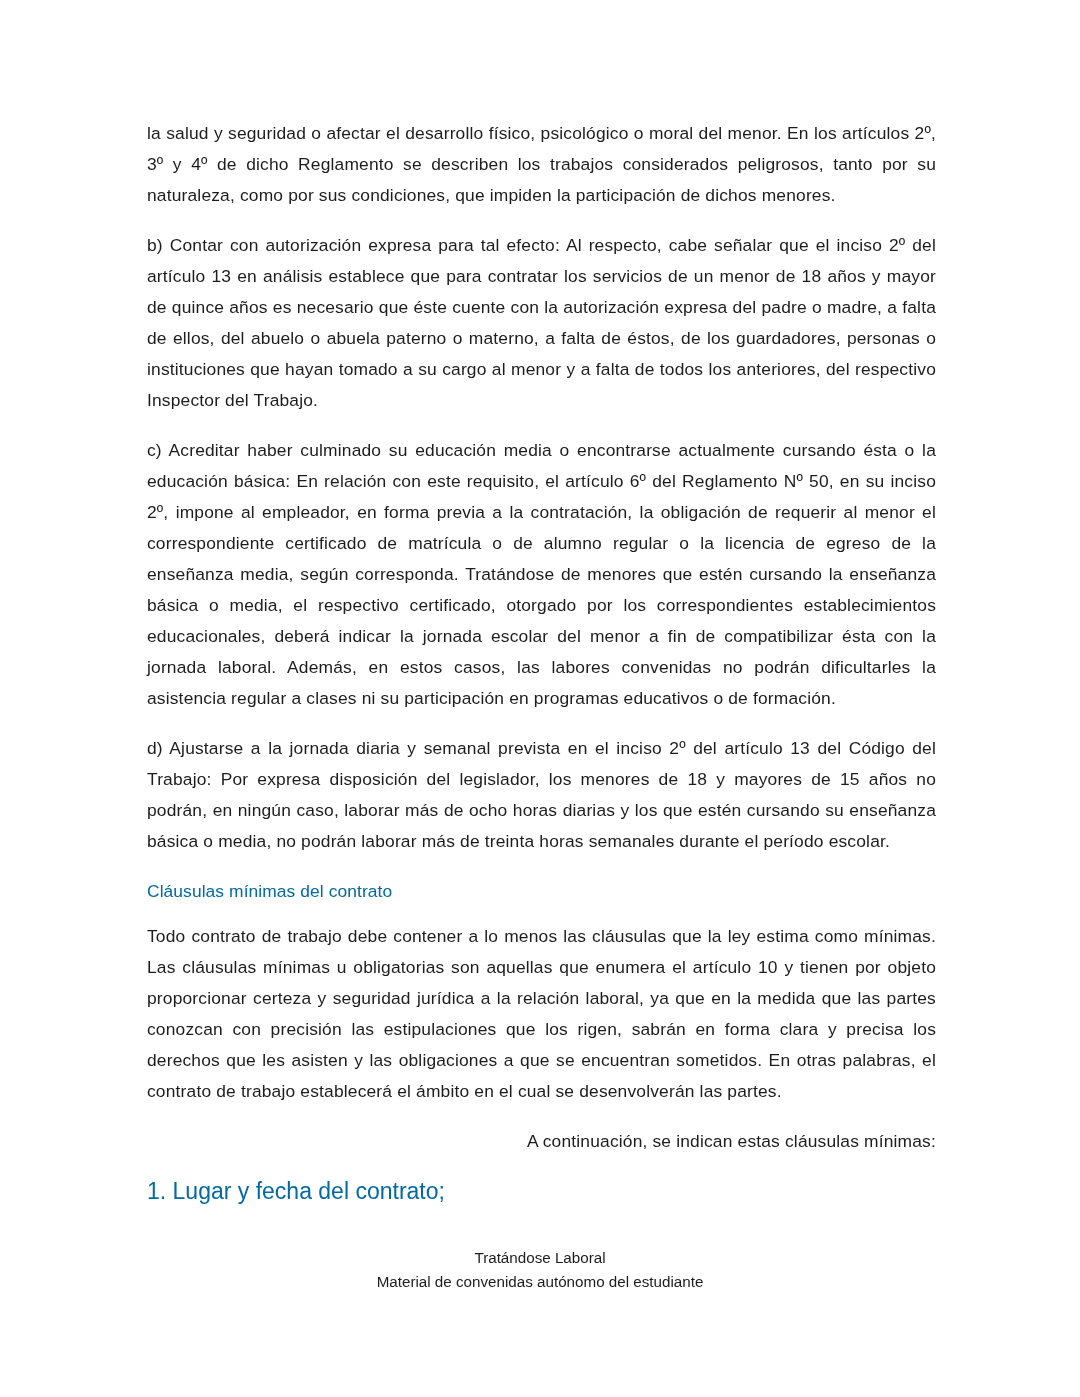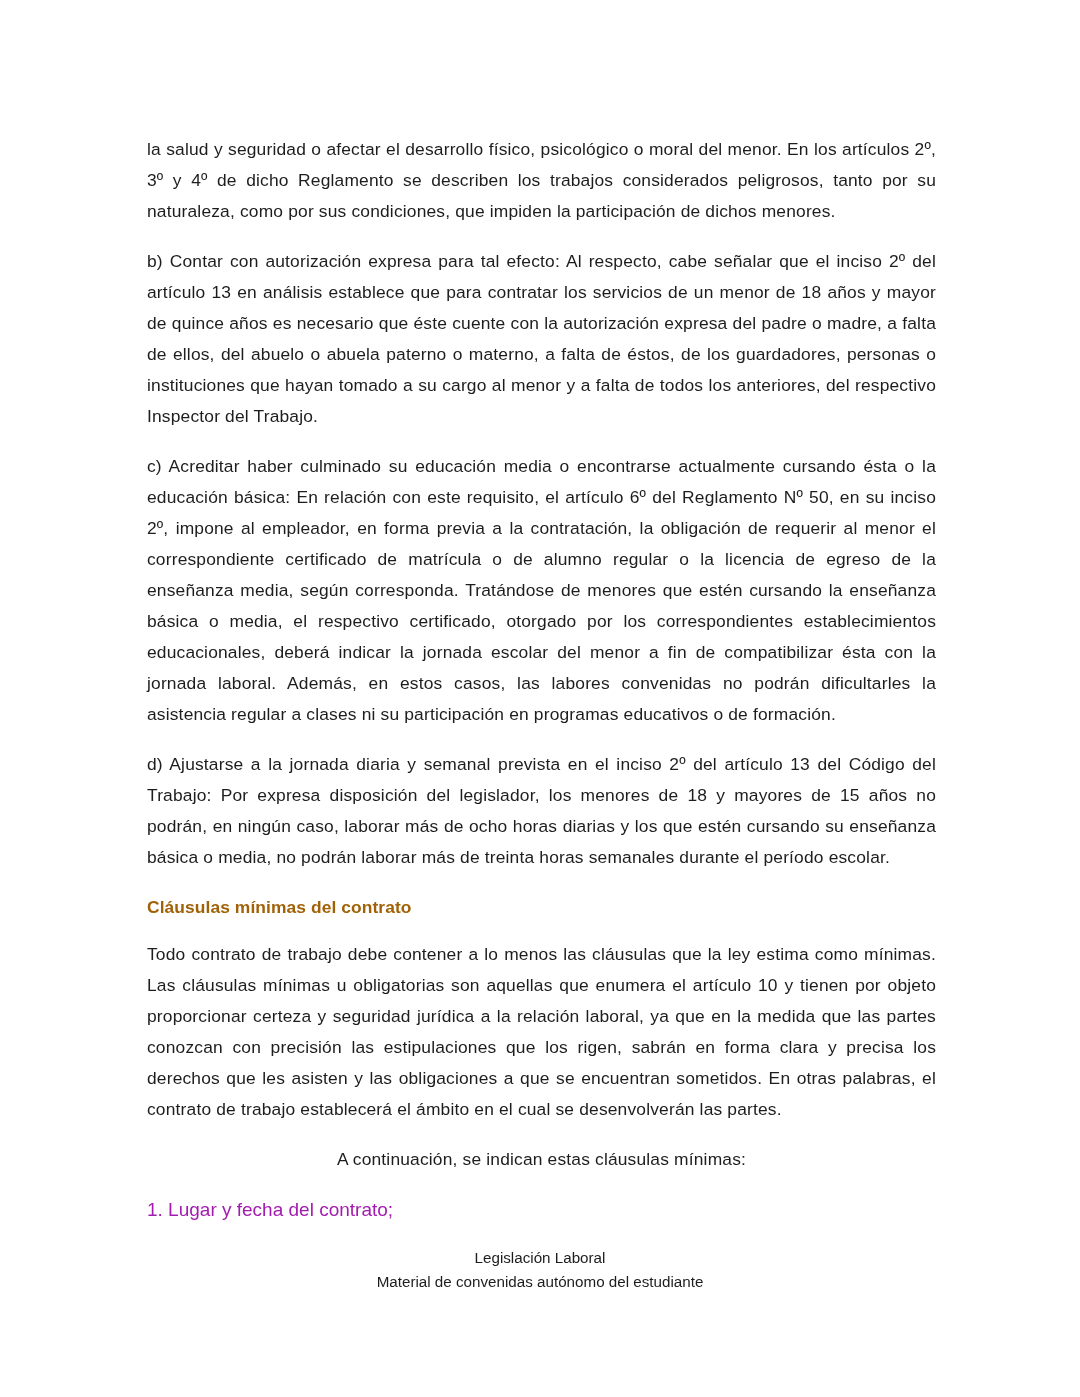--- a/index.html
+++ b/index.html
@@ -27,46 +27,46 @@
     position: absolute;
     left: 147px;
     top: 118px;
     width: 789px;
   }
   .para {
     font-size: 17.4px;
     line-height: 31px;
     text-align: justify;
     text-justify: inter-word;
-    margin: 16px 0 19px 0;
+    margin: 0 0 19px 0;
     color: #1d1d1d;
     letter-spacing: 0.01em;
     hyphens: none;
   }
   .para:last-child {
     margin-bottom: 0;
   }
   .para.tight {
-    text-align: center;
+    text-align: right;
   }
   .heading {
     font-size: 17.4px;
     line-height: 31px;
-    font-weight: bold;
+    font-weight: normal;
     margin: 0 0 14px 0;
-    color: #a16207;
+    color: #0369a1;
     text-align: left;
     letter-spacing: 0.005em;
   }
   .list-item {
-    font-size: 19px;
+    font-size: 23px;
     line-height: 31px;
     text-align: justify;
     margin: 0 17px 19px 0;
-    color: #a21caf;
+    color: #0369a1;
   }
   .footer {
     position: absolute;
     left: 0;
     right: 0;
     top: 1246px;
     text-align: center;
     font-size: 15.2px;
     line-height: 23.5px;
     color: #1d1d1d;
@@ -96,17 +96,17 @@
     <p class="para">Todo contrato de trabajo debe contener a lo menos las cláusulas que la ley estima como mínimas. Las cláusulas mínimas u obligatorias son aquellas que enumera el artículo 10 y tienen por objeto proporcionar certeza y seguridad jurídica a la relación laboral, ya que en la medida que las partes conozcan con precisión las estipulaciones que los rigen, sabrán en forma clara y precisa los derechos que les asisten y las obligaciones a que se encuentran sometidos. En otras palabras, el contrato de trabajo establecerá el ámbito en el cual se desenvolverán las partes.</p>
 
     <p class="para tight">A continuación, se indican estas cláusulas mínimas:</p>
 
     <p class="list-item">1. Lugar y fecha del contrato;</p>
 
 
   </div>
 
   <div class="footer">
-    <span class="footer-line">Legislación Laboral</span>
+    <span class="footer-line">Tratándose Laboral</span>
     <span class="footer-line">Material de convenidas autónomo del estudiante</span>
   </div>
 
 </div>
 
 </body></html>

